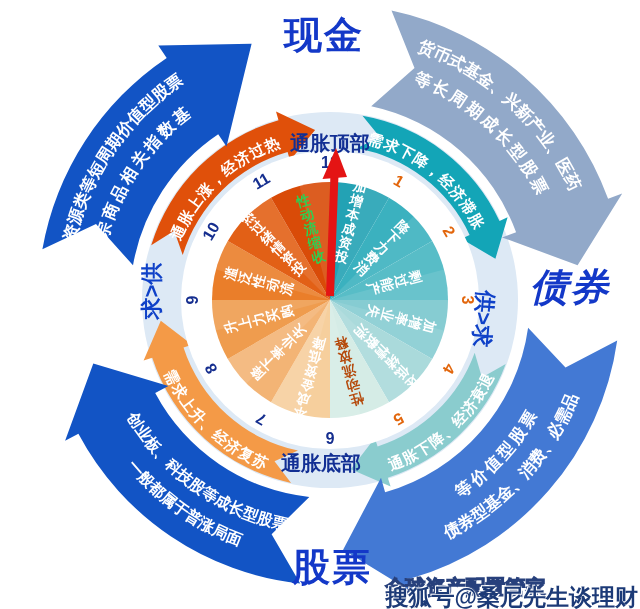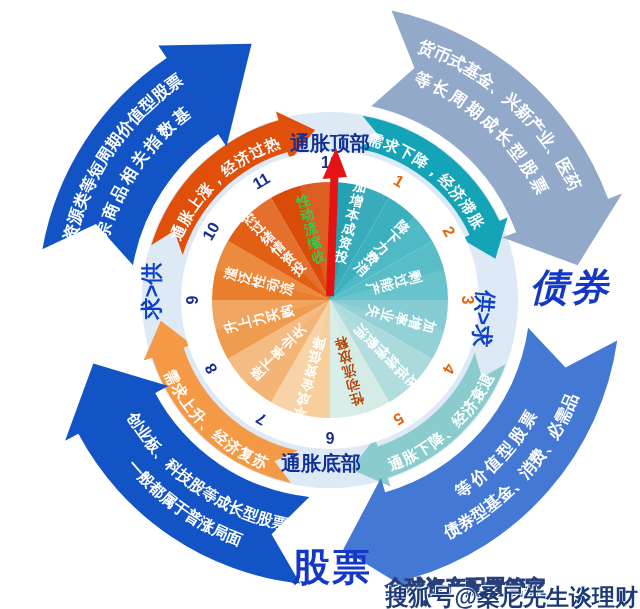--- a/index.html
+++ b/index.html
@@ -104,20 +104,21 @@
       <text font-size="16.5" font-weight="bold" fill="#ffffff" letter-spacing="0"><textPath href="#ta6" startOffset="50%" text-anchor="middle">货币式基金、兴新产业、医药</textPath></text>
       <text font-size="16.5" font-weight="bold" fill="#ffffff" letter-spacing="3"><textPath href="#ta7" startOffset="50%" text-anchor="middle">等长周期成长型股票</textPath></text>
       <path d="M 617.2 340.4 A 290 290 0 0 1 409.9 578.8 L 414.1 593.2 L 343.1 549.7 L 381.0 477.8 L 385.1 492.3 A 200 200 0 0 0 528.1 327.8 L 565.5 367.5 Z" fill="#4379d4"></path>
       <text font-size="16.5" font-weight="bold" fill="#ffffff" letter-spacing="0"><textPath href="#ta8" startOffset="50%" text-anchor="middle">债券型基金、消费、必需品</textPath></text>
       <text font-size="16.5" font-weight="bold" fill="#ffffff" letter-spacing="3"><textPath href="#ta9" startOffset="50%" text-anchor="middle">等价值型股票</textPath></text>
       <path d="M 300.2 583.4 A 285 285 0 0 1 78.4 433.8 L 65.1 440.8 L 93.3 363.4 L 168.4 385.9 L 155.2 393.0 A 198 198 0 0 0 309.3 496.9 L 271.6 534.3 Z" fill="#1254c5"></path>
       <text font-size="15.5" font-weight="bold" fill="#ffffff" letter-spacing="0"><textPath href="#ta10" startOffset="50%" text-anchor="middle">一般都属于普涨局面</textPath></text>
       <text font-size="15.5" font-weight="bold" fill="#ffffff" letter-spacing="0"><textPath href="#ta11" startOffset="50%" text-anchor="middle">创业板、科技股等成长型股票</textPath></text>
     </svg>
 
+  <div class="asset" style="left:284px;top:16px;">现金</div>
   <div class="asset" style="left:530px;top:268px;font-style:italic;">债券</div>
   <div class="asset" style="left:292px;top:548px;text-align:center;">股票</div>
 
   <div id="wm">
     <span class="l1">全球资产配置管家</span>
     <span class="l2">搜狐号@桑尼先生谈理财</span>
   </div>
 </div>
 
 </body></html>

